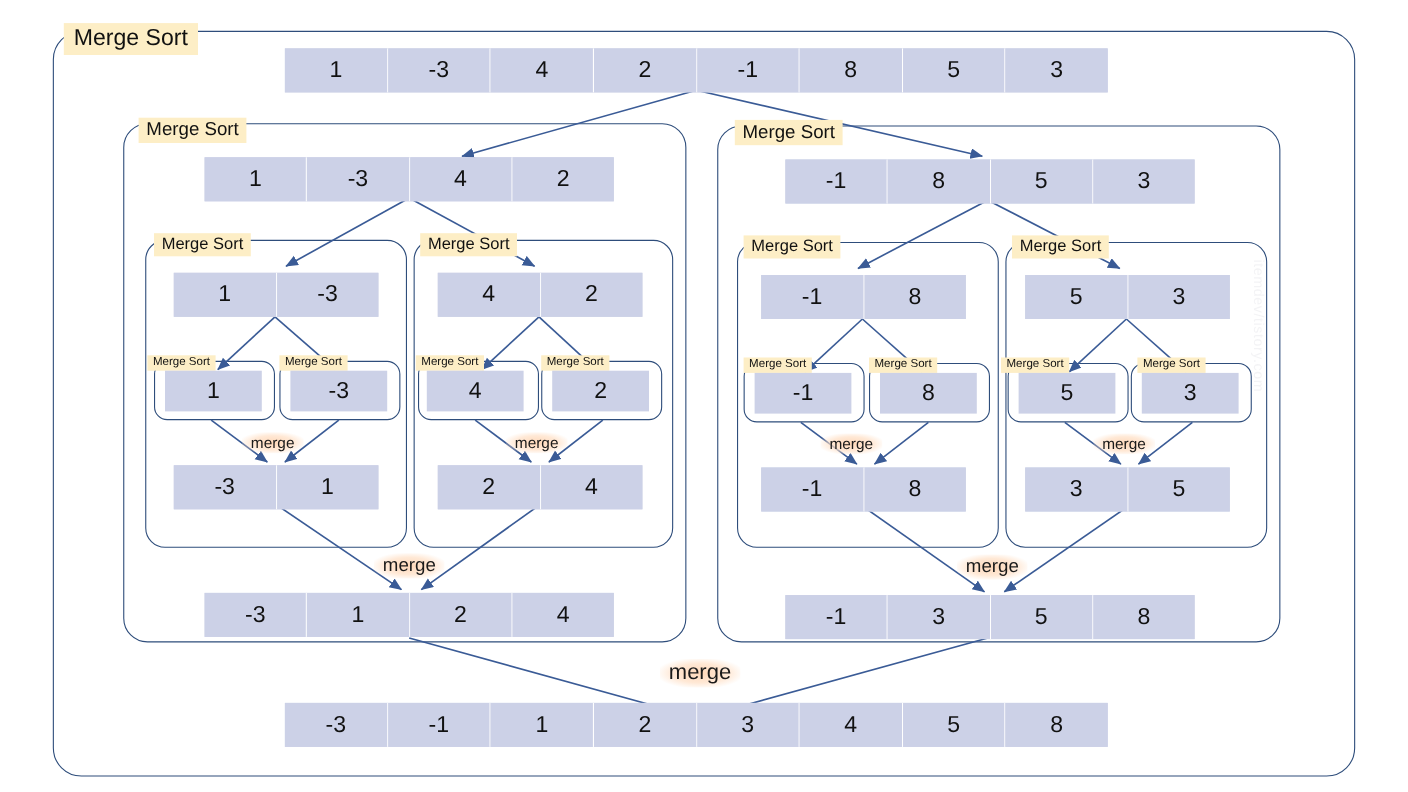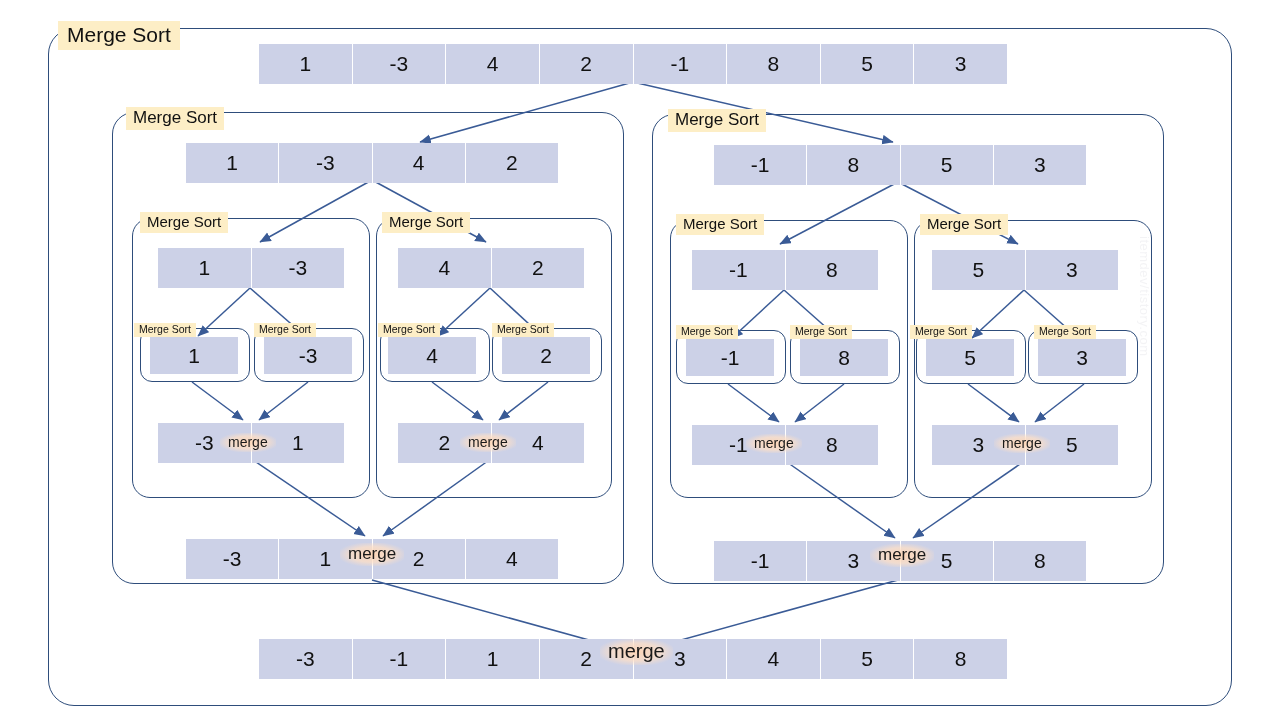--- a/index.html
+++ b/index.html
@@ -68,21 +68,20 @@
   
   .mlabel{
     position:absolute;
     color:#1a1a1a;
     white-space:nowrap;
     text-align:left;
     padding:1px 8px 2px 8px;
     border-radius:5px;
     background:radial-gradient(ellipse at center, rgba(255,214,181,0.95) 0%, rgba(255,224,198,0.72) 48%, rgba(255,255,255,0) 78%);
     box-sizing:border-box;
-    margin-top:40px;
   }
   .mlabel.m-sm{font-size:14px;}
   .mlabel.m-md{font-size:17px;}
   .mlabel.m-lg{font-size:20px;}
 
   
   #arrows{position:absolute;left:0;top:0;width:1280px;height:720px;pointer-events:none;}
 
   
   .watermark{

